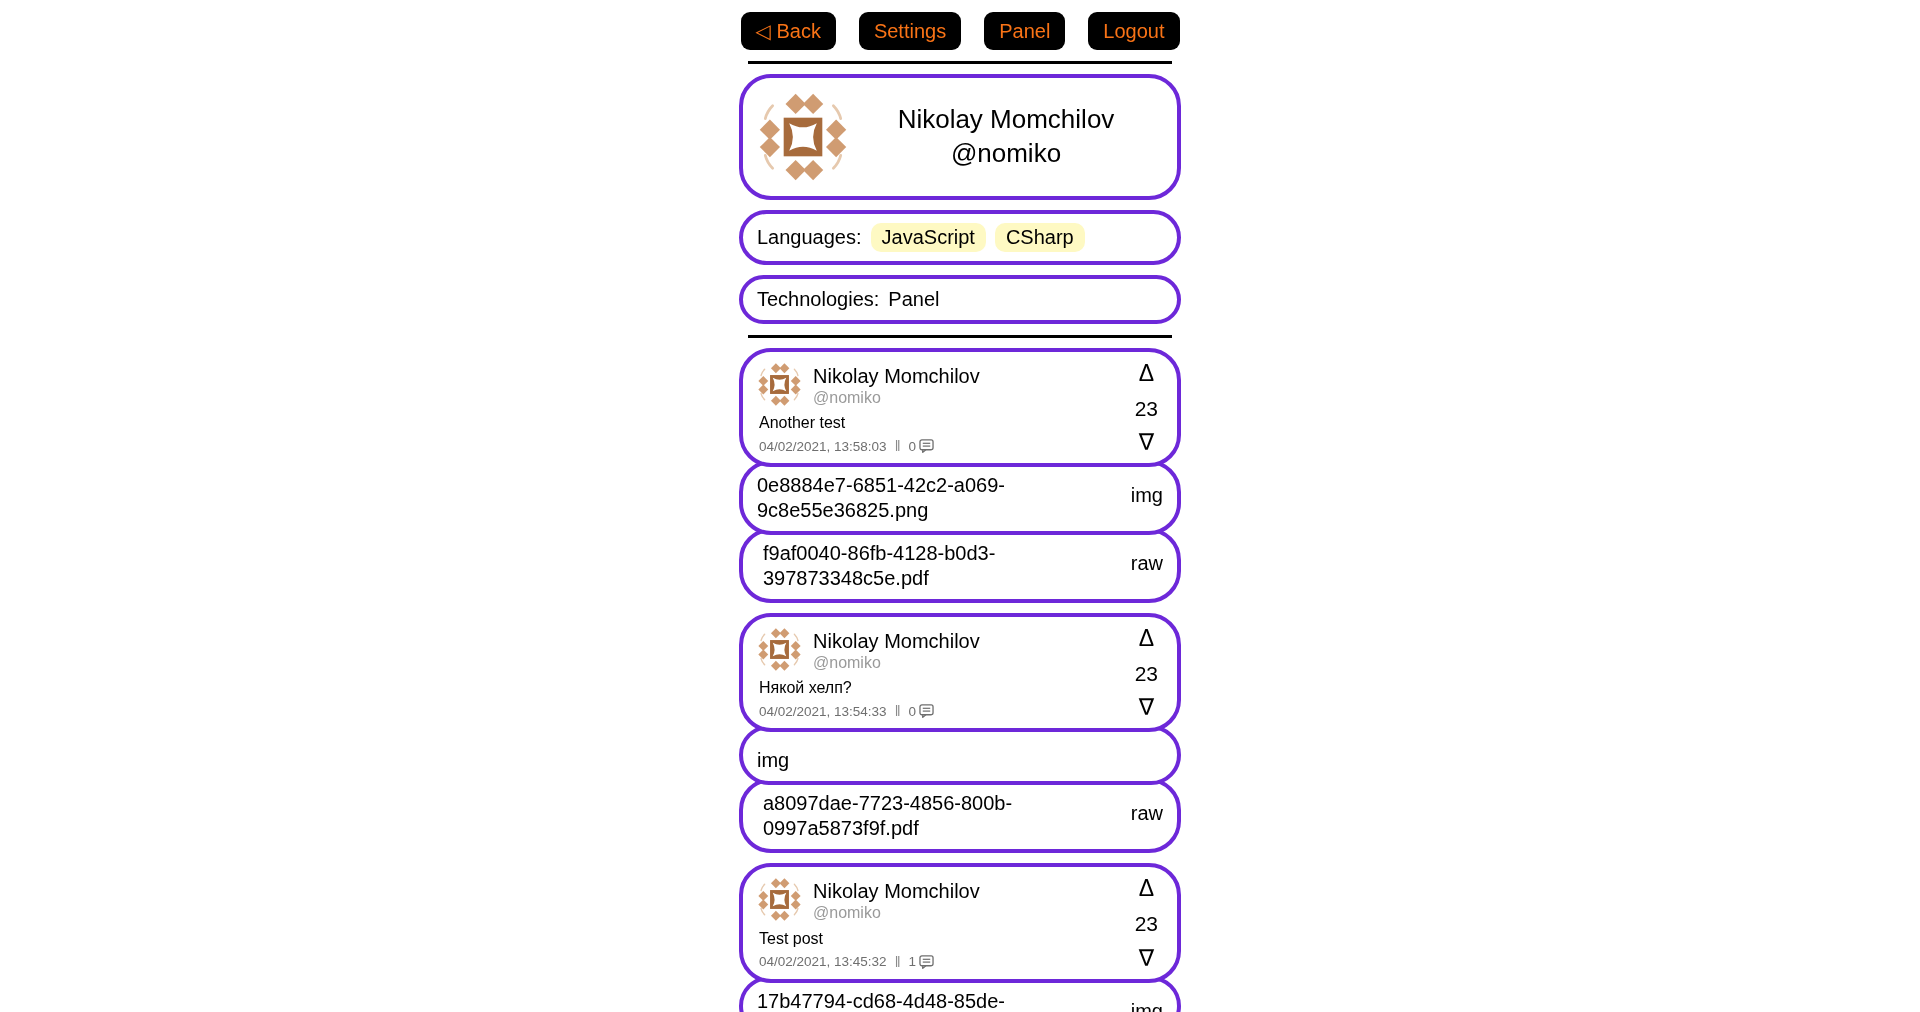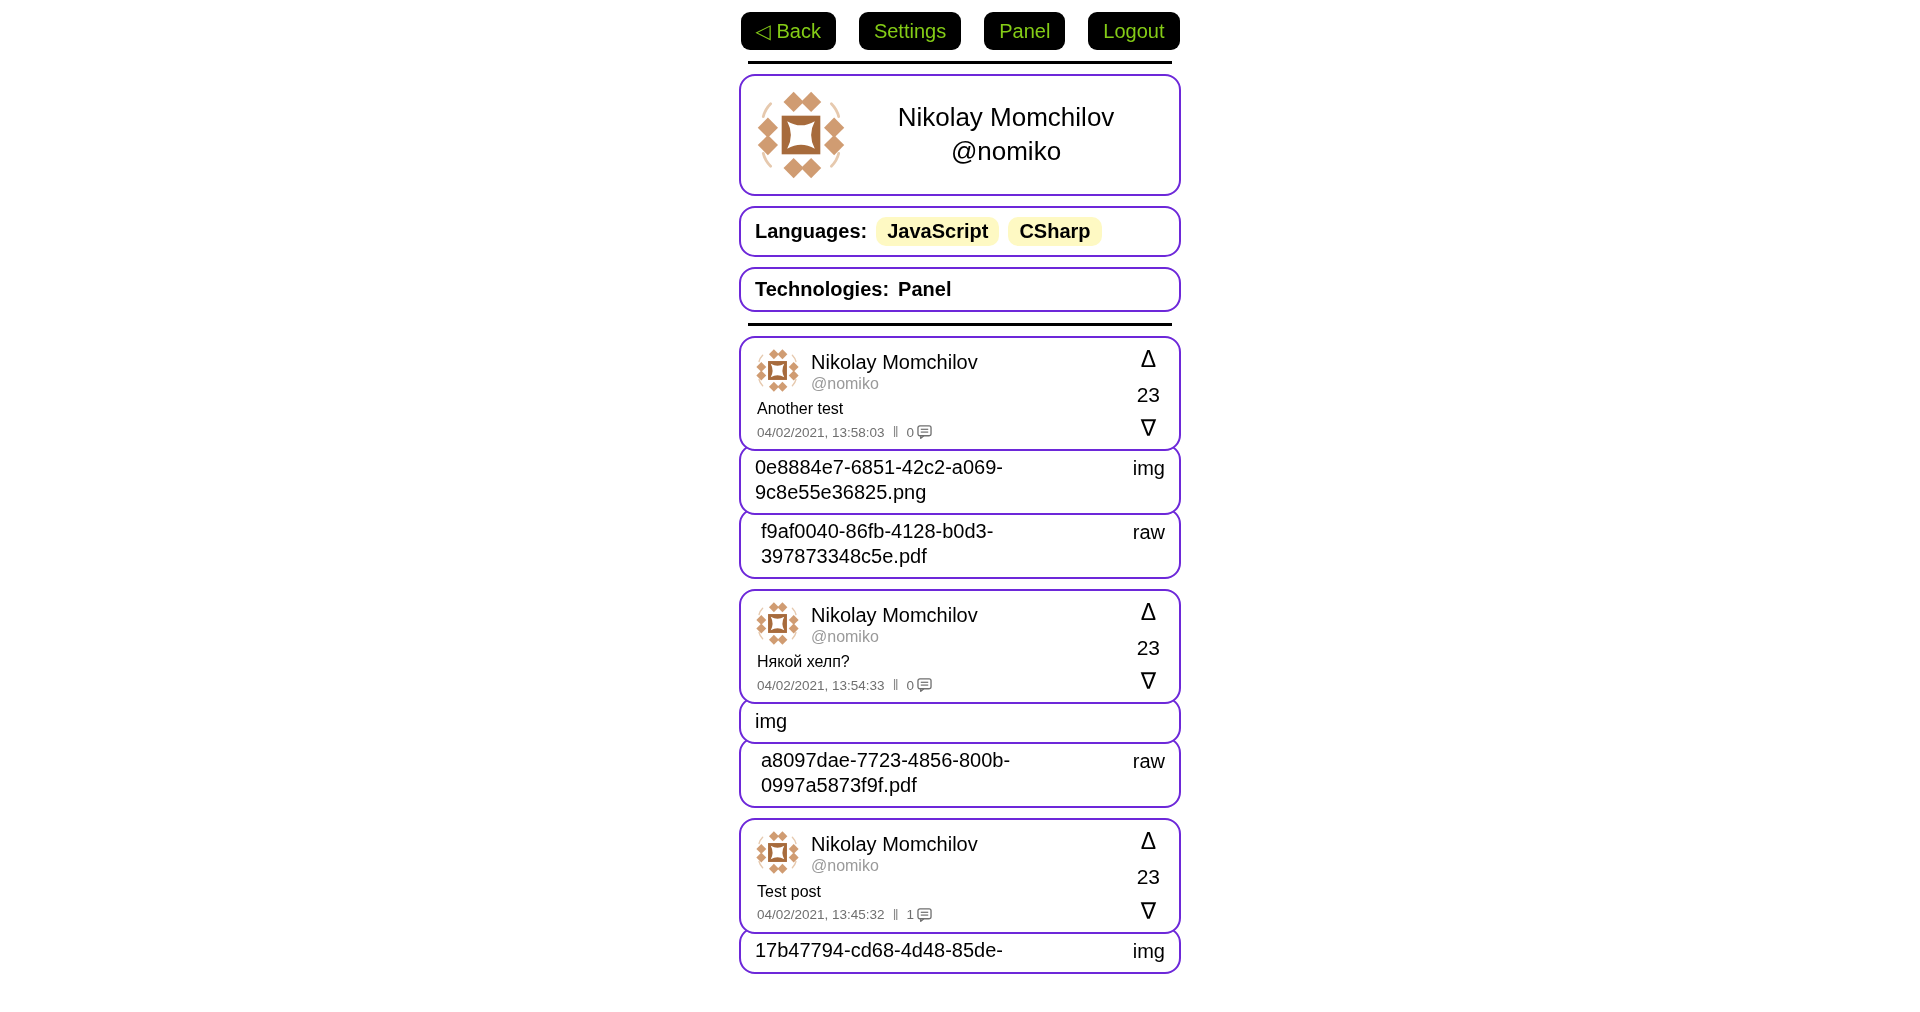--- a/index.html
+++ b/index.html
@@ -11,55 +11,55 @@
     color: #000;
   }
   .page { width: 442px; margin: 0 auto; }
 
   
   .topbar {
     display: flex; justify-content: center; gap: 23px;
     padding-top: 12px;
   }
   .nav-btn {
-    background: #000; color: #84cc16;
+    background: #000; color: #f97316;
     border: none; border-radius: 9px;
     font-family: inherit;
     font-size: 20px; padding: 7px 15px;
     cursor: pointer; white-space: nowrap;
   }
 
   .divider {
     border: none; border-top: 3px solid #000;
     margin: 11px 9px 10px 9px;
   }
 
   
   .card {
     background: #fff;
-    border: 2px solid #6d28d9;
-    border-radius: 16px;
+    border: 4px solid #6d28d9;
+    border-radius: 32px;
   }
 
   .profile-card {
     margin-top: 1px;
     padding: 13px 14px;
     display: flex; align-items: center;
   }
   .avatar-lg { width: 92px; height: 92px; flex: 0 0 auto; }
   .profile-names {
     flex: 1; text-align: center;
     font-size: 26px; line-height: 1.3;
   }
 
   .info-card {
     margin-top: 10px;
     padding: 9px 14px;
     font-size: 20px;
-    display: flex; align-items: center; gap: 9px; flex-wrap: wrap; font-weight: bold;
+    display: flex; align-items: center; gap: 9px; flex-wrap: wrap;
   }
   .badge {
     background: #fef9c3; border-radius: 10px;
     padding: 3px 11px; font-size: 20px;
   }
 
   
   .post { margin-top: 10px; }
   .post-head {
     position: relative; z-index: 3;
@@ -91,21 +91,21 @@
 
   .attachment {
     position: relative; z-index: 2;
     margin-top: -7px;
     padding: 9px 14px 8px 14px;
     display: flex; justify-content: space-between; align-items: flex-start;
     font-size: 20px; line-height: 1.25;
   }
   .attachment + .attachment { z-index: 1; padding-left: 20px; }
   .att-name { max-width: 300px; overflow-wrap: break-word; word-break: break-word; }
-  .att-type { padding-top: 1px; }
+  .att-type { padding-top: 1px; margin-top: 9px; }
 
   .hidden-defs { position: absolute; width: 0; height: 0; overflow: hidden; }
 </style>
 </head>
 <body>
 
 <svg class="hidden-defs" aria-hidden="true">
   <defs>
     <symbol id="identicon" viewBox="0 0 100 100">
 

